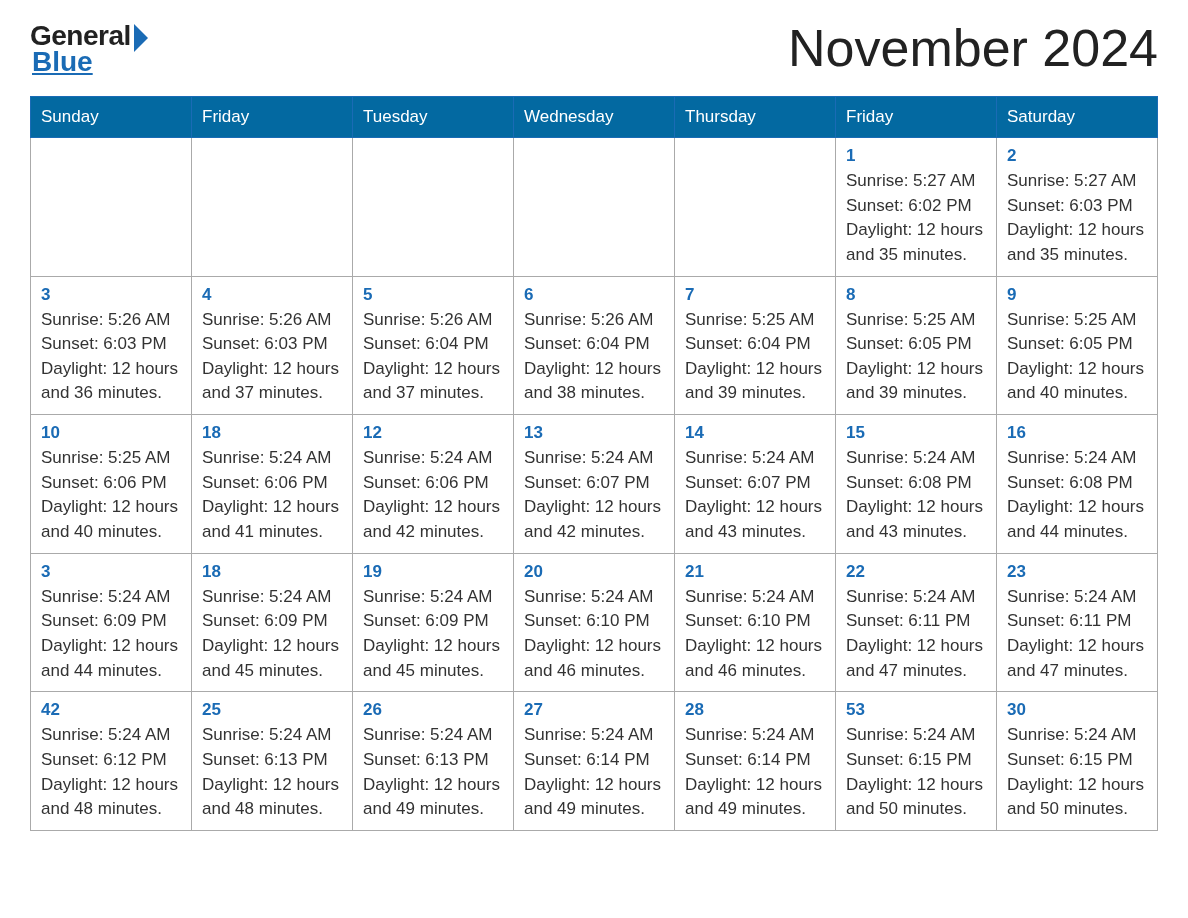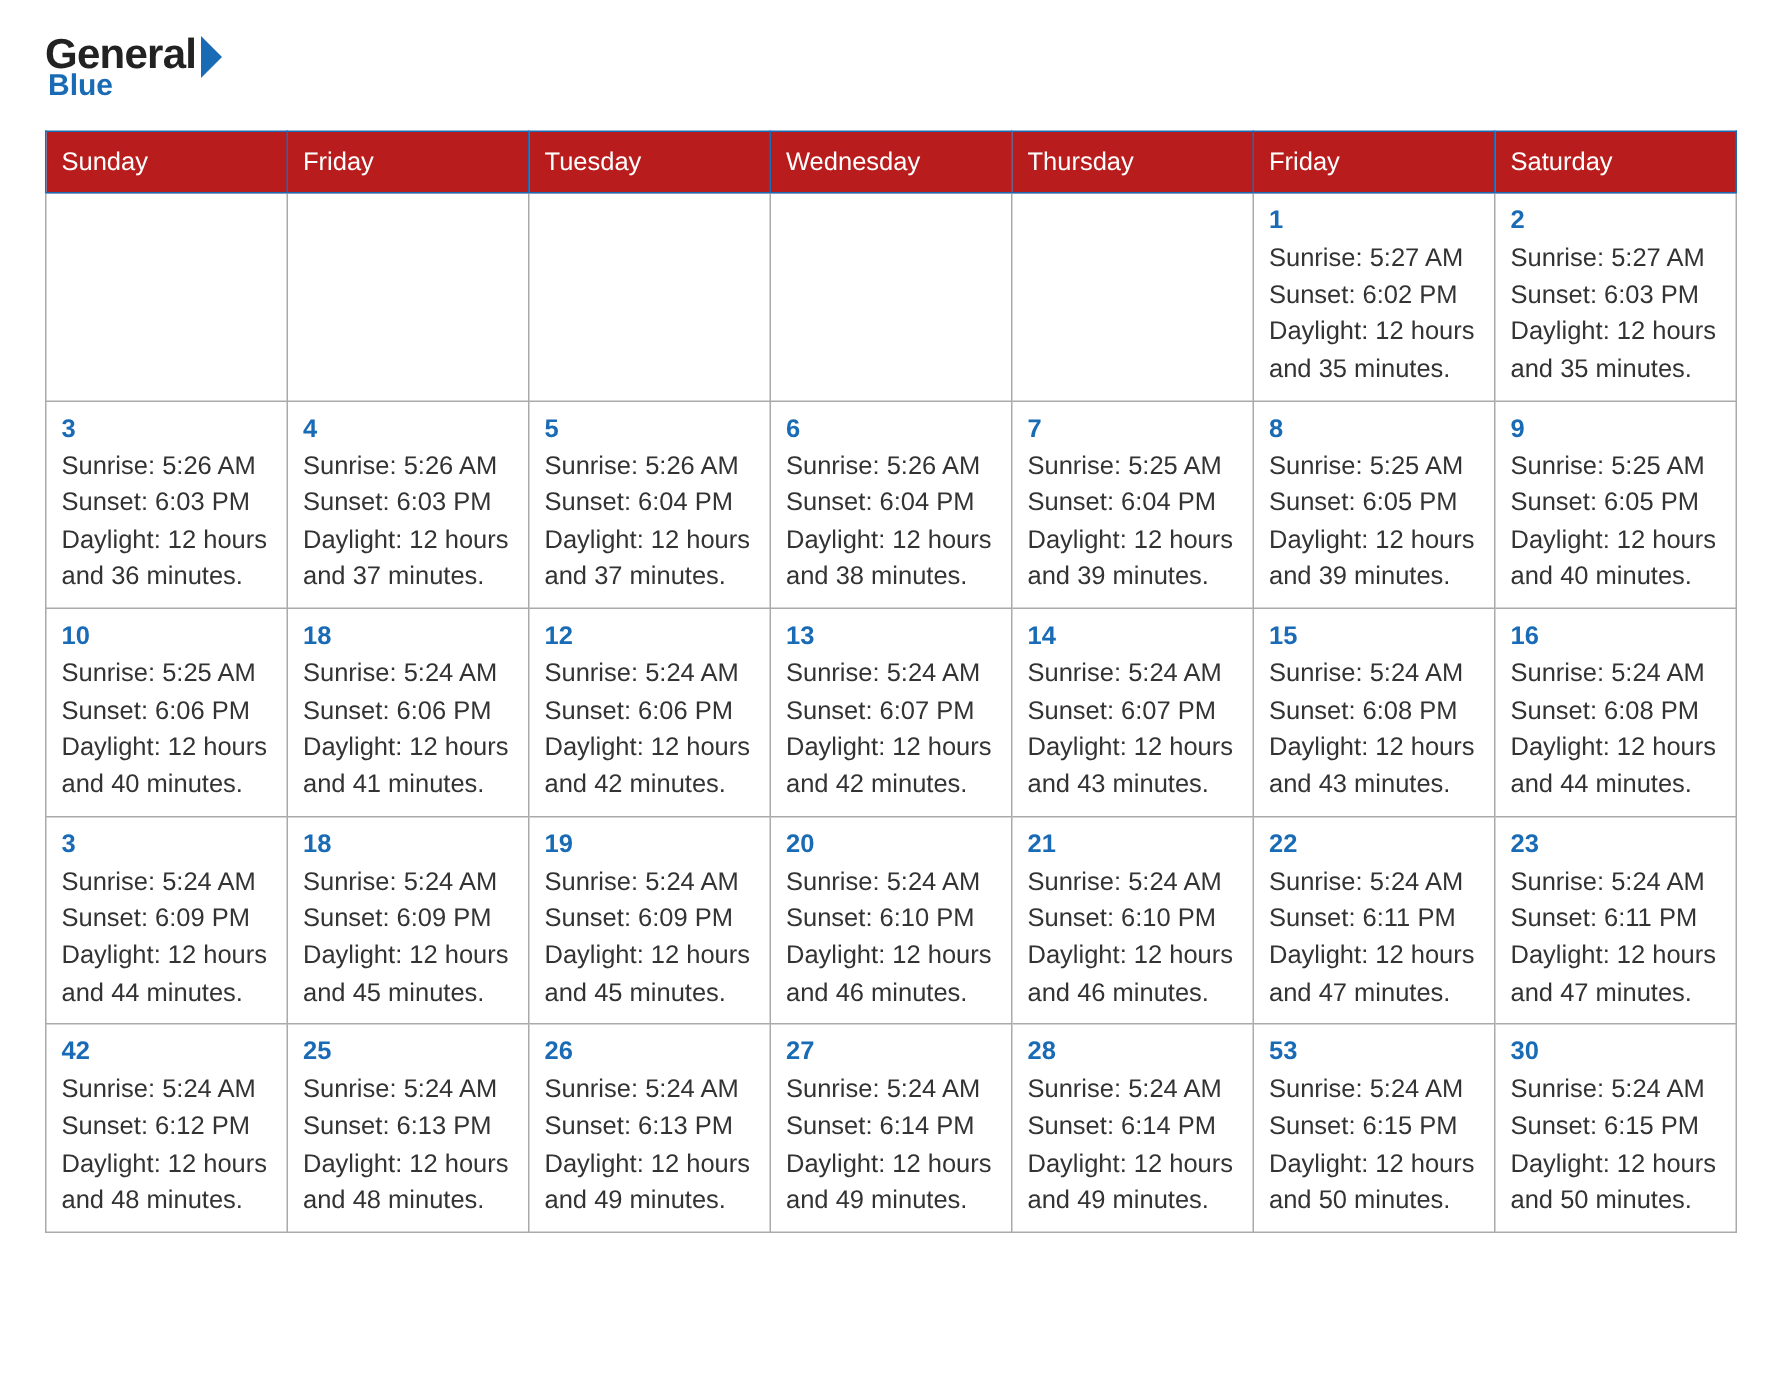--- a/index.html
+++ b/index.html
@@ -35,25 +35,26 @@
     .logo-arrow {
       width: 0;
       height: 0;
       border-left: 14px solid #1a6bb5;
       border-top: 14px solid transparent;
       border-bottom: 14px solid transparent;
       margin-left: 3px;
       margin-top: 3px;
     }
     .logo-bottom {
-      font-size: 20px;
+      font-size: 28px;
       font-weight: bold;
       color: #1a6bb5;
       margin-top: -6px;
       margin-left: 2px;
+      text-decoration: underline;
     }
     .title-block {
       text-align: right;
     }
     .month-year {
       font-size: 52px;
       font-weight: normal;
       color: #222;
       line-height: 1.1;
     }
@@ -61,21 +62,21 @@
       font-size: 22px;
       color: #333;
       margin-top: 4px;
     }
     .calendar {
       width: 100%;
       border-collapse: collapse;
       border: 1px solid #999;
     }
     .calendar th {
-      background-color: #b91c1c;
+      background-color: #0369a1;
       color: #fff;
       font-size: 17px;
       font-weight: normal;
       padding: 10px 10px;
       text-align: left;
       border: 1px solid #1a6bb5;
     }
     .calendar td {
       vertical-align: top;
       padding: 8px 10px 8px 10px;
@@ -107,20 +108,21 @@
 
 <div class="header">
   <div class="logo">
     <div class="logo-top">
       <span class="logo-general">General</span>
       <div class="logo-arrow"></div>
     </div>
     <div class="logo-bottom">Blue</div>
   </div>
   <div class="title-block">
+    <div class="month-year">November 2024</div>
   </div>
 </div>
 
 <table class="calendar">
   <thead>
     <tr>
     <th>Sunday</th>
         <th>Friday</th>
         <th>Tuesday</th>
         <th>Wednesday</th>

